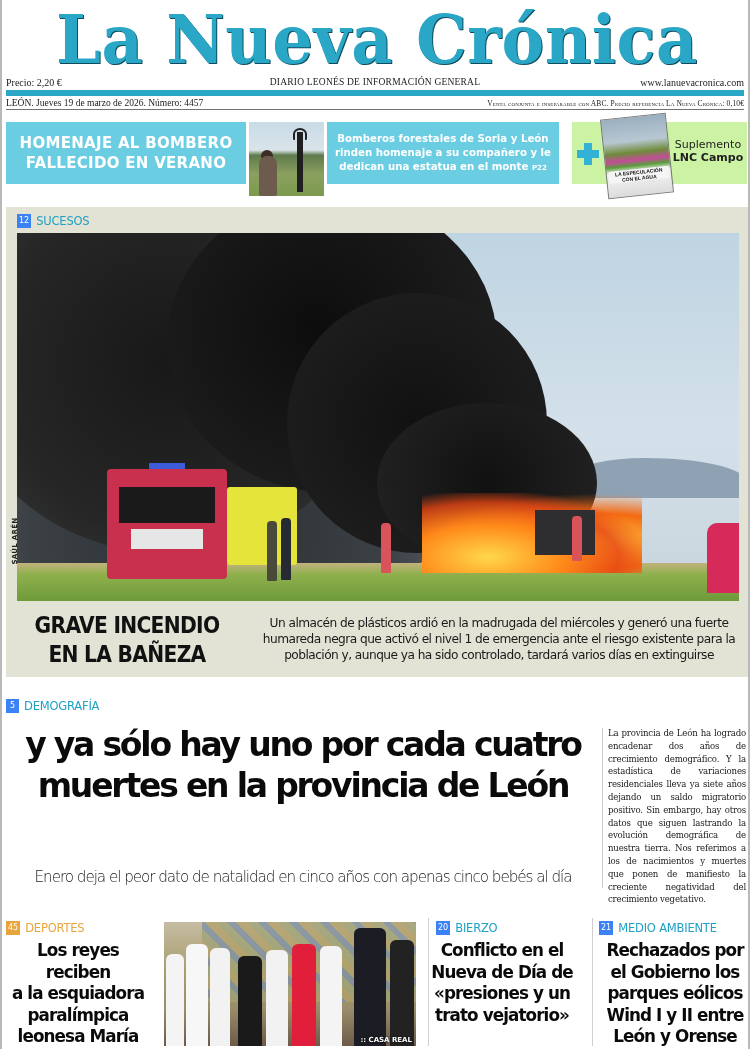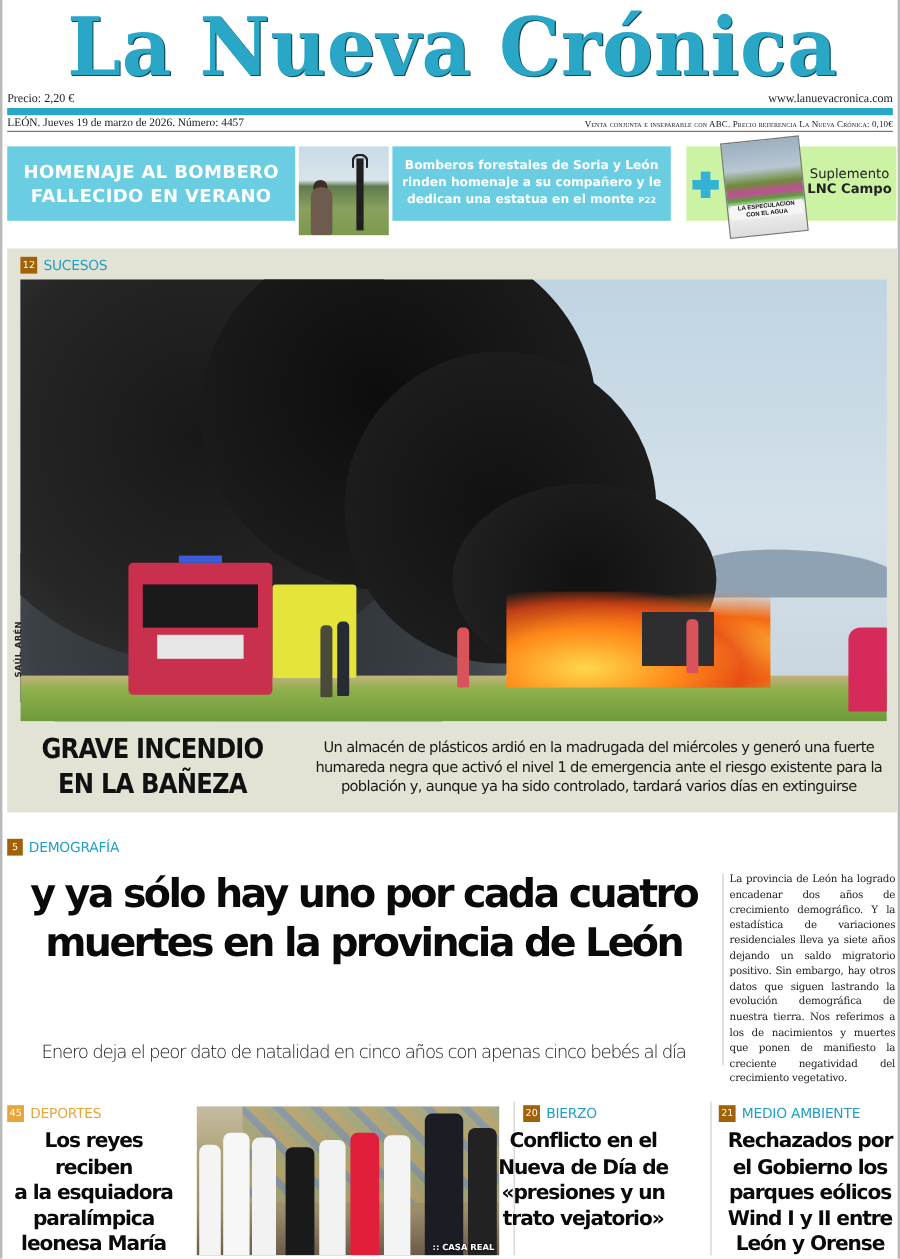--- a/index.html
+++ b/index.html
@@ -42,21 +42,21 @@
     .supp-label { position: absolute; left: 100px; top: 16px; width: 72px; text-align: center; font-family: "DejaVu Sans", sans-serif; color: #222; }
     .supp-label .l1 { font-size: 11px; line-height: 13px; font-weight: normal; }
     .supp-label .l2 { font-size: 11px; line-height: 13px; font-weight: bold; }
 
     
     .sucesos { position: absolute; left: 4px; top: 207px; width: 742px; height: 470px; background: #e3e3d5; }
     .section-tag { position: absolute; display: flex; align-items: center; gap: 5px; height: 16px; }
     .section-num { display: inline-block; min-width: 13px; height: 14px; padding: 0 2px; font-family: "DejaVu Sans", sans-serif; font-size: 8px; line-height: 14px; color: #fff; text-align: center; }
     .section-name { font-family: "DejaVu Sans", sans-serif; font-size: 11.5px; letter-spacing: -0.2px; }
     .sucesos .section-tag { left: 11px; top: 6px; }
-    .section-num.blue { background: #a16207; }
+    .section-num.blue { background: #3b82f6; }
     .section-name.blue { color: #1fa0c4; }
     .section-num.orange { background: #e8a53b; }
     .section-name.orange { color: #e8a53b; }
 
     .fire-photo { position: absolute; left: 11px; top: 26px; width: 722px; height: 368px; overflow: hidden;
       background: linear-gradient(180deg, #bfd4e2 0%, #d4e1ea 55%, #c7d4dc 100%); }
     .smoke { position: absolute; border-radius: 50%; background: #141414; }
     .s1 { left: -60px; top: -60px; width: 420px; height: 380px; background: radial-gradient(circle at 50% 50%, #181818 0%, #262626 60%, #3a3d40 100%); }
     .s2 { left: 150px; top: -40px; width: 330px; height: 300px; background: radial-gradient(circle at 45% 45%, #0d0d0d 0%, #1c1c1c 70%, #2a2a2a 100%); }
     .s3 { left: 270px; top: 60px; width: 260px; height: 260px; background: radial-gradient(circle at 50% 50%, #111 0%, #1d1d1d 75%, #343434 100%); }
@@ -100,21 +100,21 @@
       font-family: "DejaVu Serif", "Liberation Serif", serif; font-size: 8.6px; line-height: 12.8px; color: #222; text-align: justify; letter-spacing: -0.2px; }
     .side-divider { position: absolute; left: 600px; top: 728px; width: 1px; height: 160px; background: #cccccc; }
 
     
     .bottom-tag { top: 920px; }
     .tag-deportes { left: 4px; }
     .tag-bierzo { left: 434px; }
     .tag-medio { left: 597px; }
     .bottom-headline { position: absolute; text-align: center; font-family: "DejaVu Sans", sans-serif; font-weight: bold; color: #0a0a0a; letter-spacing: -0.9px; }
     .h-deportes { left: 2px; top: 940px; width: 148px; font-size: 16.8px; line-height: 21.5px; }
-    .h-bierzo { left: 408px; top: 940px; width: 152px; font-size: 16.8px; line-height: 21.5px; }
+    .h-bierzo { left: 424px; top: 940px; width: 152px; font-size: 16.8px; line-height: 21.5px; }
     .h-medio { left: 598px; top: 940px; width: 150px; font-size: 16.8px; line-height: 21.5px; }
     .royal-photo { position: absolute; left: 162px; top: 922px; width: 252px; height: 124px; overflow: hidden;
       background: linear-gradient(180deg, #c6bca3 0%, #a79d6d 40%, #9a8d6a 70%, #6d5a4a 100%); }
     .tapestry { position: absolute; left: 38px; top: 0; width: 214px; height: 80px; background: repeating-linear-gradient(45deg, #9fa377 0 8px, #7b8fa6 8px 14px, #b3a16a 14px 22px); opacity: 0.75; }
     .rp { position: absolute; bottom: 0; border-radius: 6px 6px 0 0; }
     .rp1 { left: 2px; width: 18px; height: 92px; background: #f4f4f4; }
     .rp2 { left: 22px; width: 22px; height: 102px; background: #f7f7f7; }
     .rp3 { left: 46px; width: 20px; height: 98px; background: #f2f2f2; }
     .rp4 { left: 74px; width: 24px; height: 90px; background: #1a1a1a; }
     .rp5 { left: 102px; width: 22px; height: 96px; background: #f2f2f2; }
@@ -126,20 +126,21 @@
     .col-divider { position: absolute; top: 918px; width: 1px; height: 128px; background: #cfcfcf; }
   </style>
 </head>
 <body>
 
 <div class="page">
 
   <div class="masthead-title">La Nueva Crónica</div>
   <div class="meta-row">
     <span class="price">Precio: 2,20 €</span>
+    <span class="tagline">DIARIO LEONÉS DE INFORMACIÓN GENERAL</span>
     <span class="url">www.lanuevacronica.com</span>
   </div>
   <div class="blue-rule"></div>
   <div class="date-row">
     <span class="date">LEÓN. Jueves 19 de marzo de 2026. Número: 4457</span>
     <span class="sale">Venta conjunta e inseparable con ABC. Precio referencia La Nueva Crónica: 0,10€</span>
   </div>
 
   <div class="promo promo-left">
     <div>

